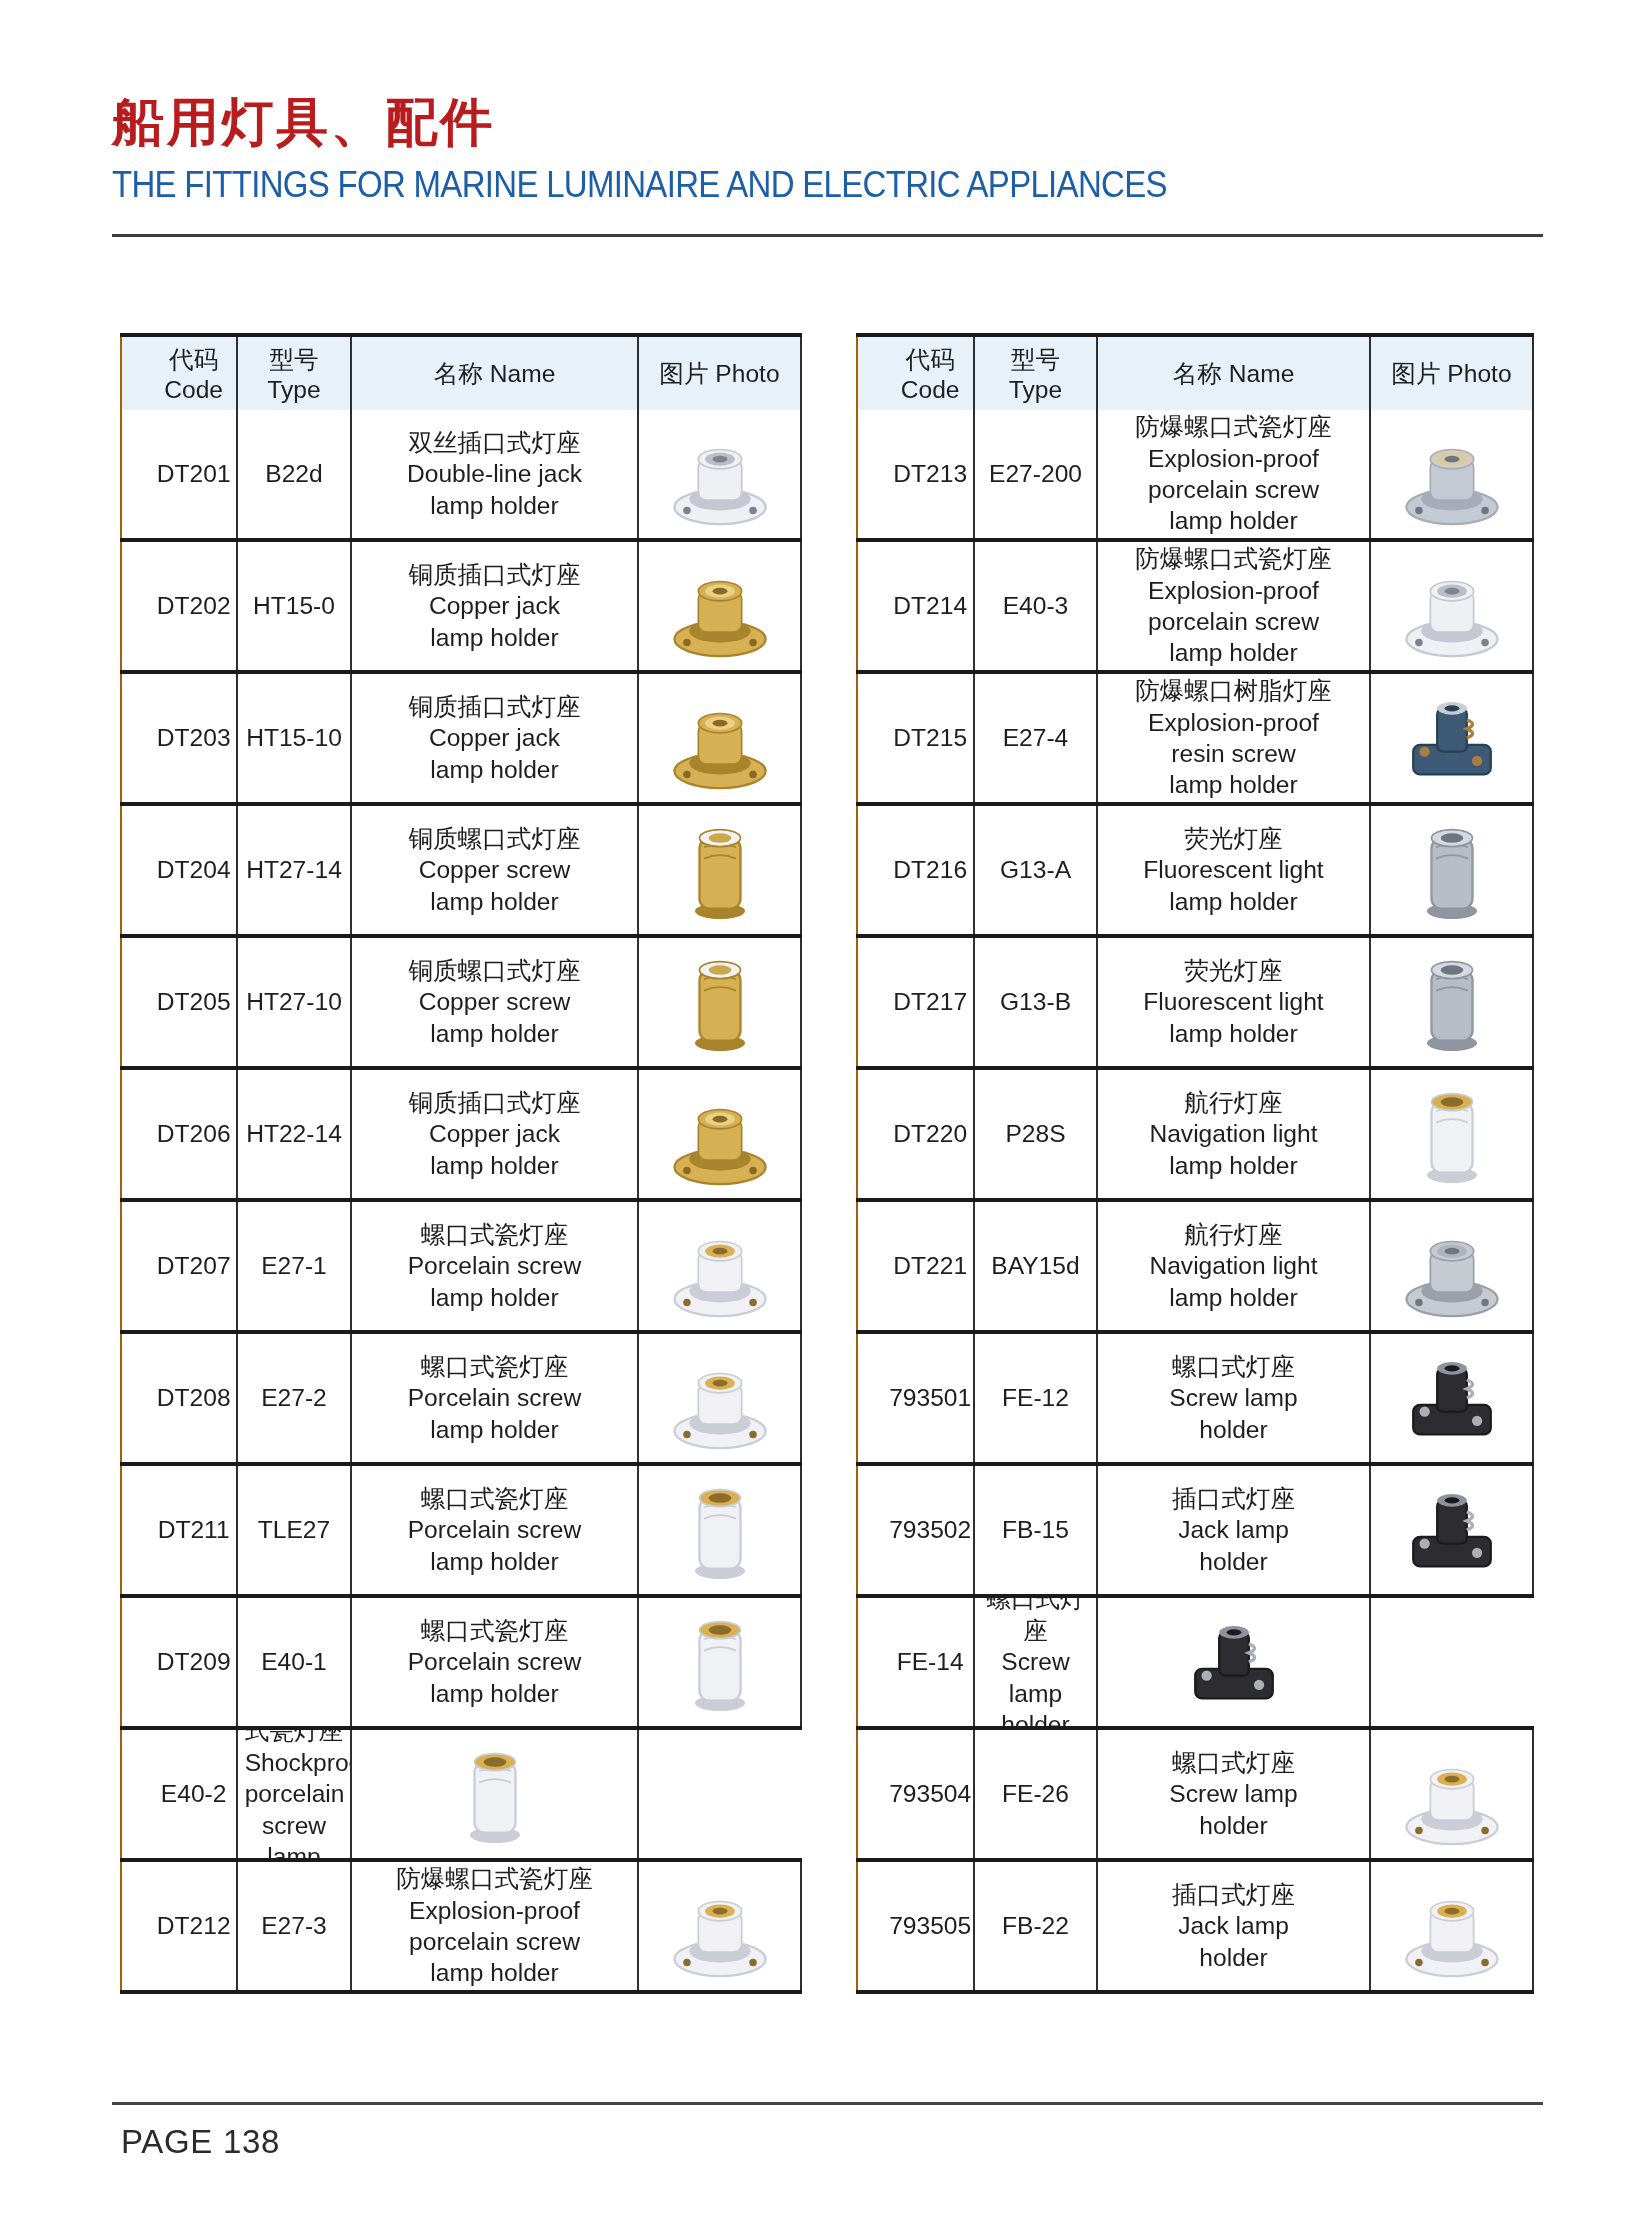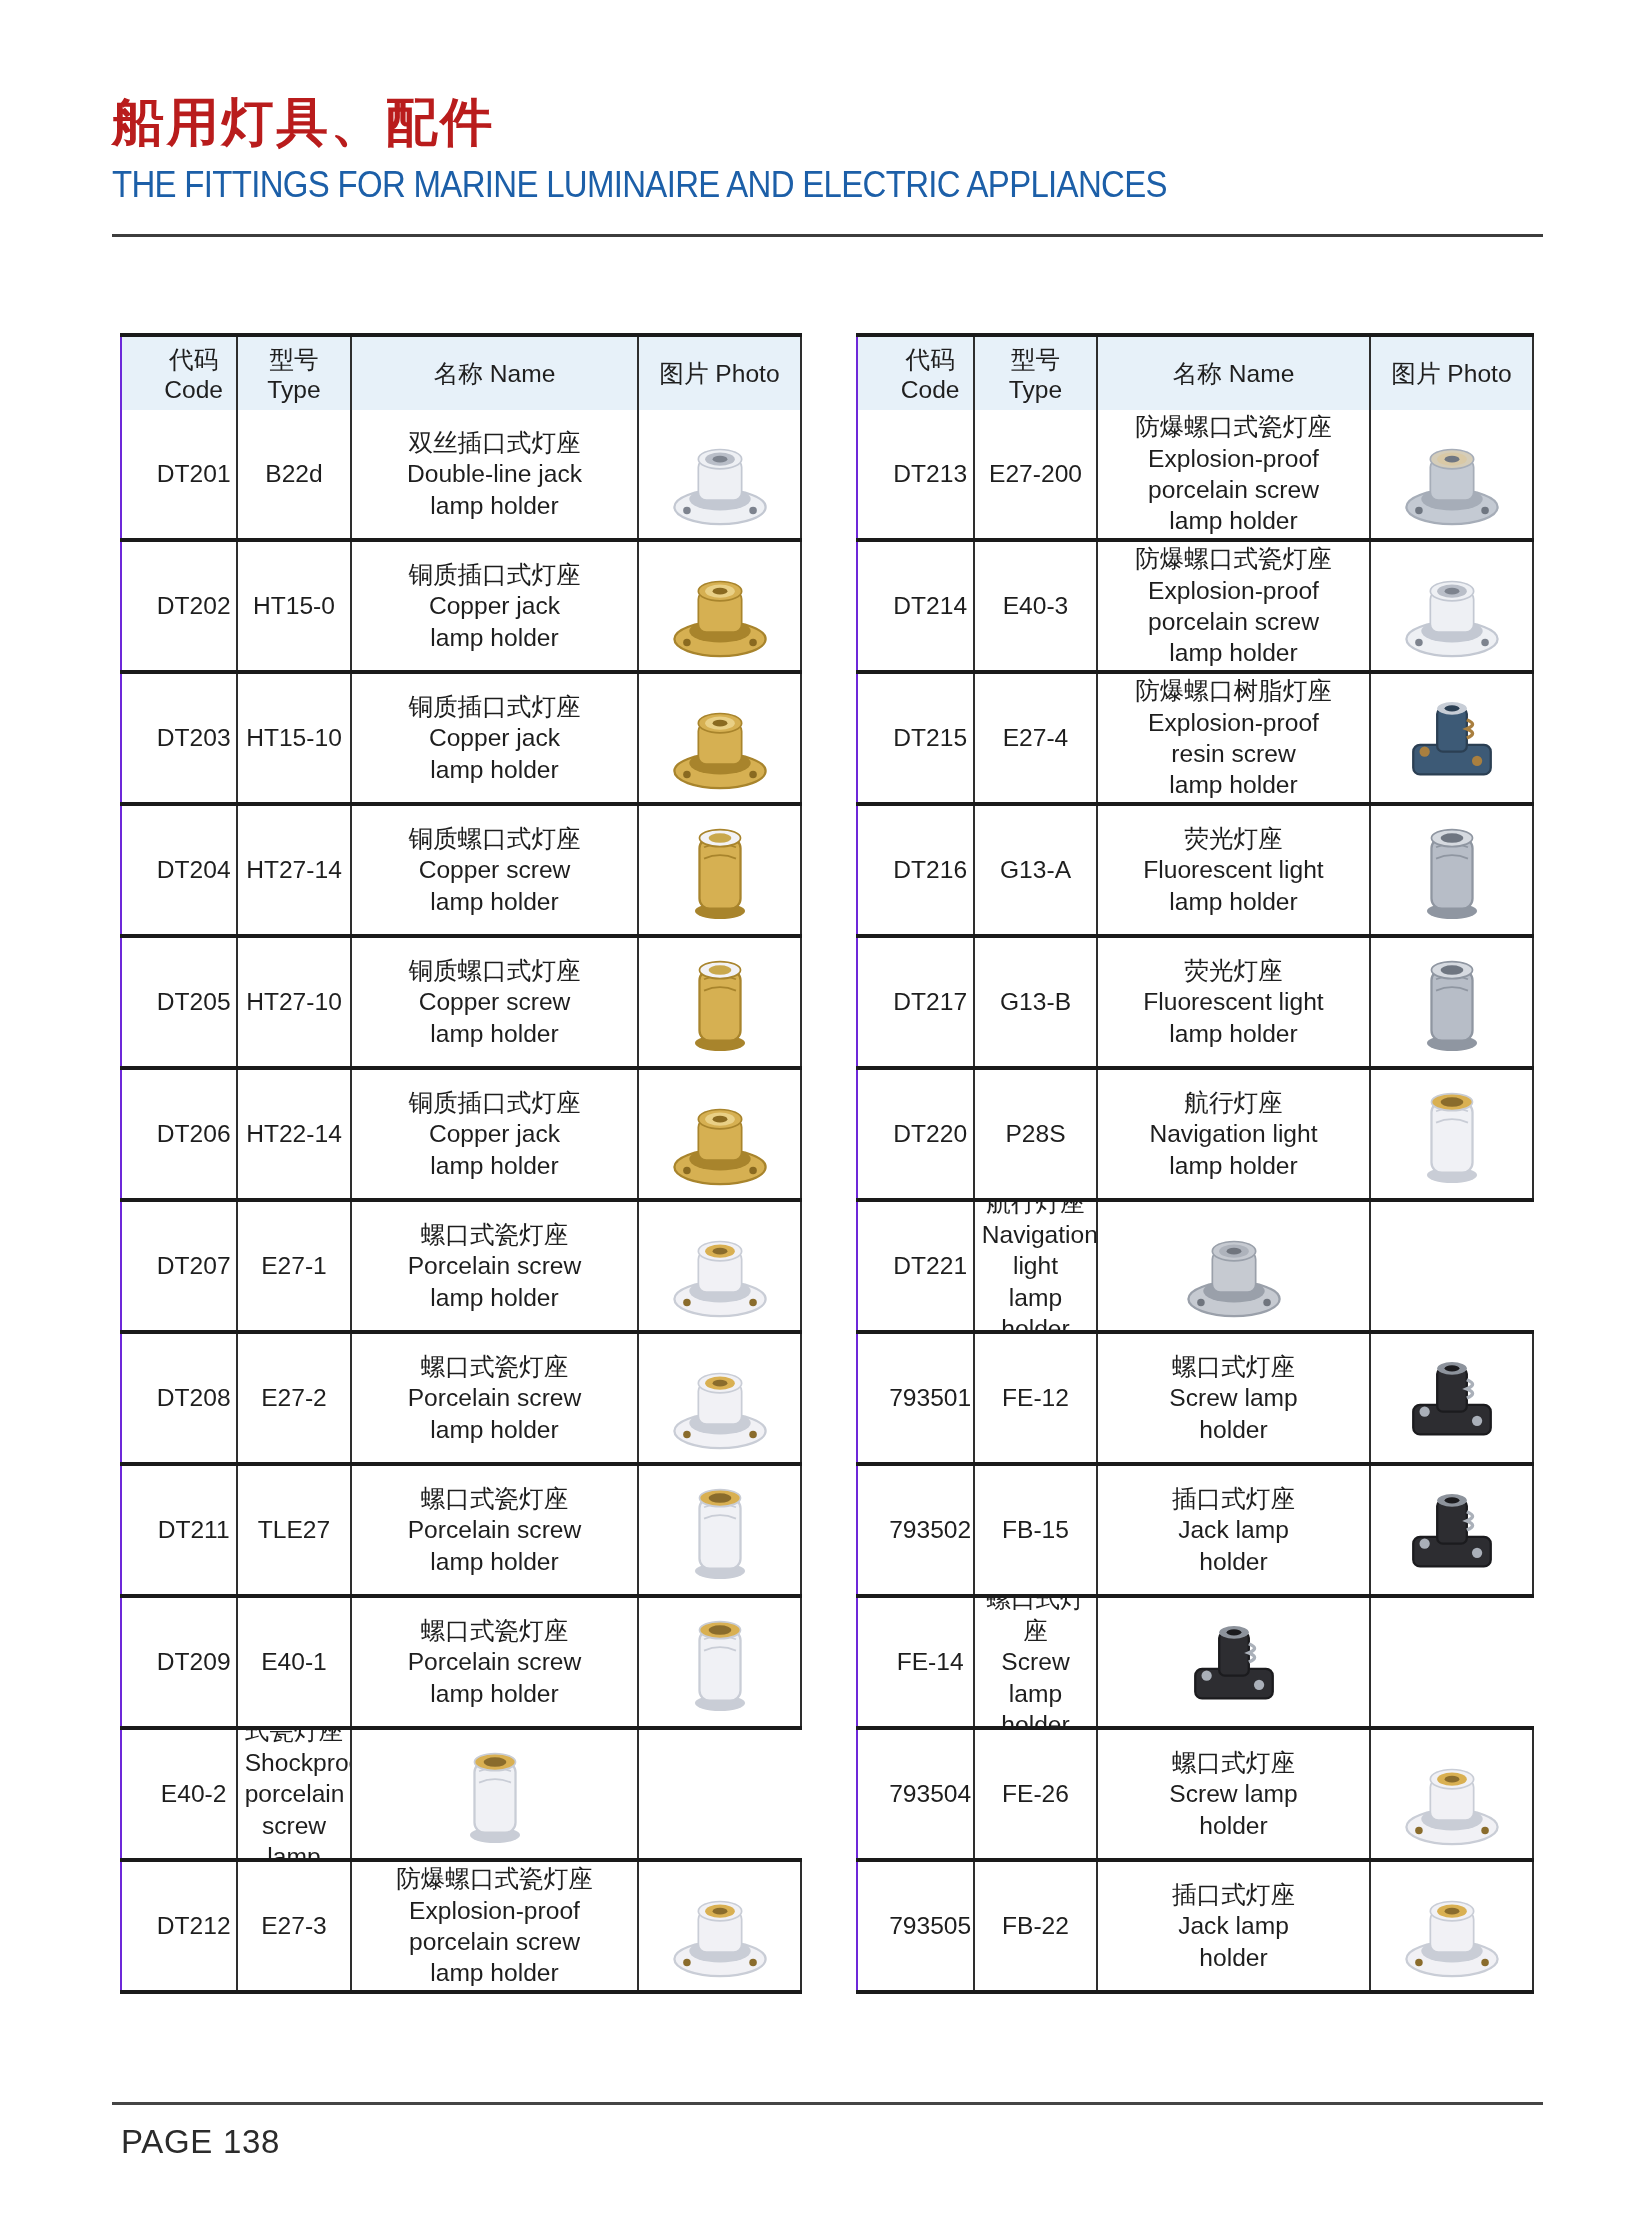--- a/index.html
+++ b/index.html
@@ -37,21 +37,21 @@
     border-top:4px solid #1a1a1a;
   }
   .t-row { height:128px; border-bottom:4.7px solid #1a1a1a; background:#fff; }
 
   .cell {
     display:flex; align-items:center; justify-content:center;
     text-align:center; box-sizing:border-box;
     border-right:2px solid #2e2e2e; padding:0 6.7px;
     font-size:24.6px; color:#1e1e1e; overflow:hidden;
   }
-  .cell:first-child { border-left:2px solid #6d28d9;padding-left:36px; }
+  .cell:first-child { border-left:2px solid #a16207;padding-left:36px; }
   .h-cell { font-size:24.6px; color:#1f1f1f; }
   .name-cell { flex-direction:column; line-height:1.28; }
   .name-line { width:100%; }
   .photo-cell { padding:0; }
   .photo-cell svg { display:block; }
 
   .rule-bottom {
     position:absolute; left:112px; top:2102px; width:1431px; height:3.3px;
     background:#454545;
   }
@@ -481,20 +481,21 @@
       <path d="M36 30 q14 -6 28 0" stroke="#c9cdd6" stroke-width="1.5" fill="none"></path>
       <path d="M36 40 q14 -6 28 0" stroke="#c9cdd6" stroke-width="1.5" fill="none"></path>
       <ellipse cx="50" cy="22" rx="18" ry="7.5" fill="#d9b052" stroke="#c9cdd6" stroke-width="1.5"></ellipse>
       <ellipse cx="50" cy="22" rx="10" ry="4.2" fill="#8a6c2c"></ellipse>
     </svg>
           </span>
         </div>
       </div>
       <div class="t-row t-grid">
         <div class="cell">DT221</div>
+        <div class="cell">BAY15d</div>
         <div class="cell name-cell">
           <div class="name-line">航行灯座</div>
           <div class="name-line">Navigation light</div>
           <div class="name-line">lamp holder</div>
         </div>
         <div class="cell photo-cell">
           <span>
     <svg width="114" height="114" viewBox="0 0 100 100" aria-hidden="true">
       <ellipse cx="50" cy="79" rx="40" ry="15" fill="#c6cad1" stroke="#9aa0aa" stroke-width="2"></ellipse>
       <ellipse cx="50" cy="72" rx="27" ry="10" fill="#9aa0aa"></ellipse>

